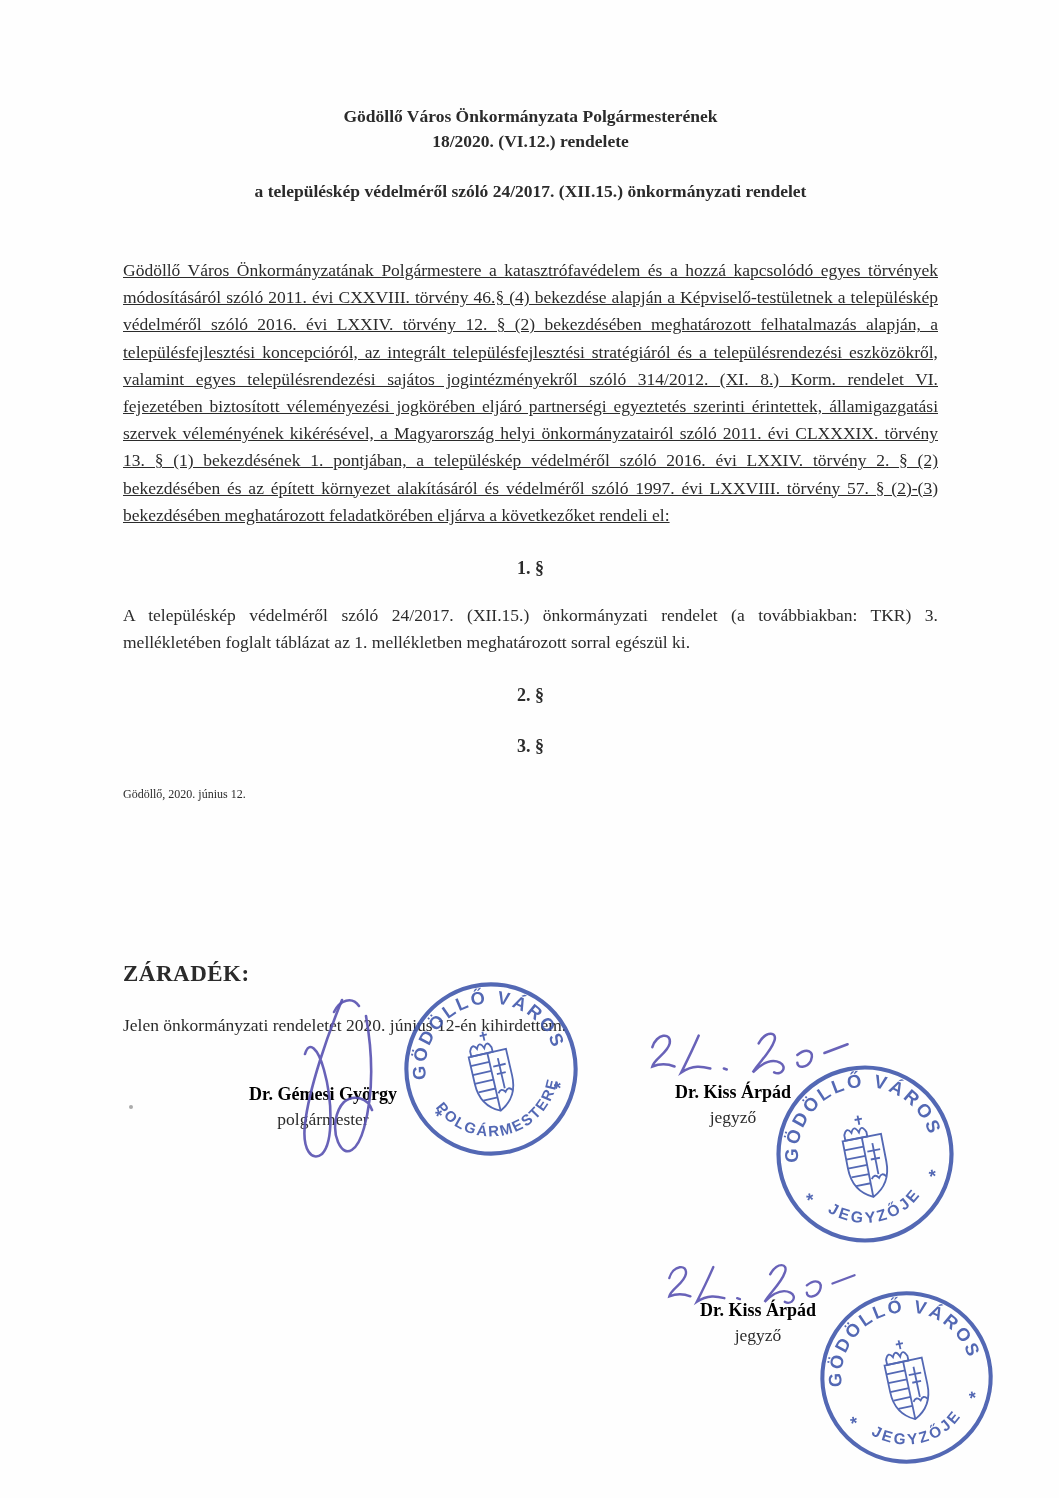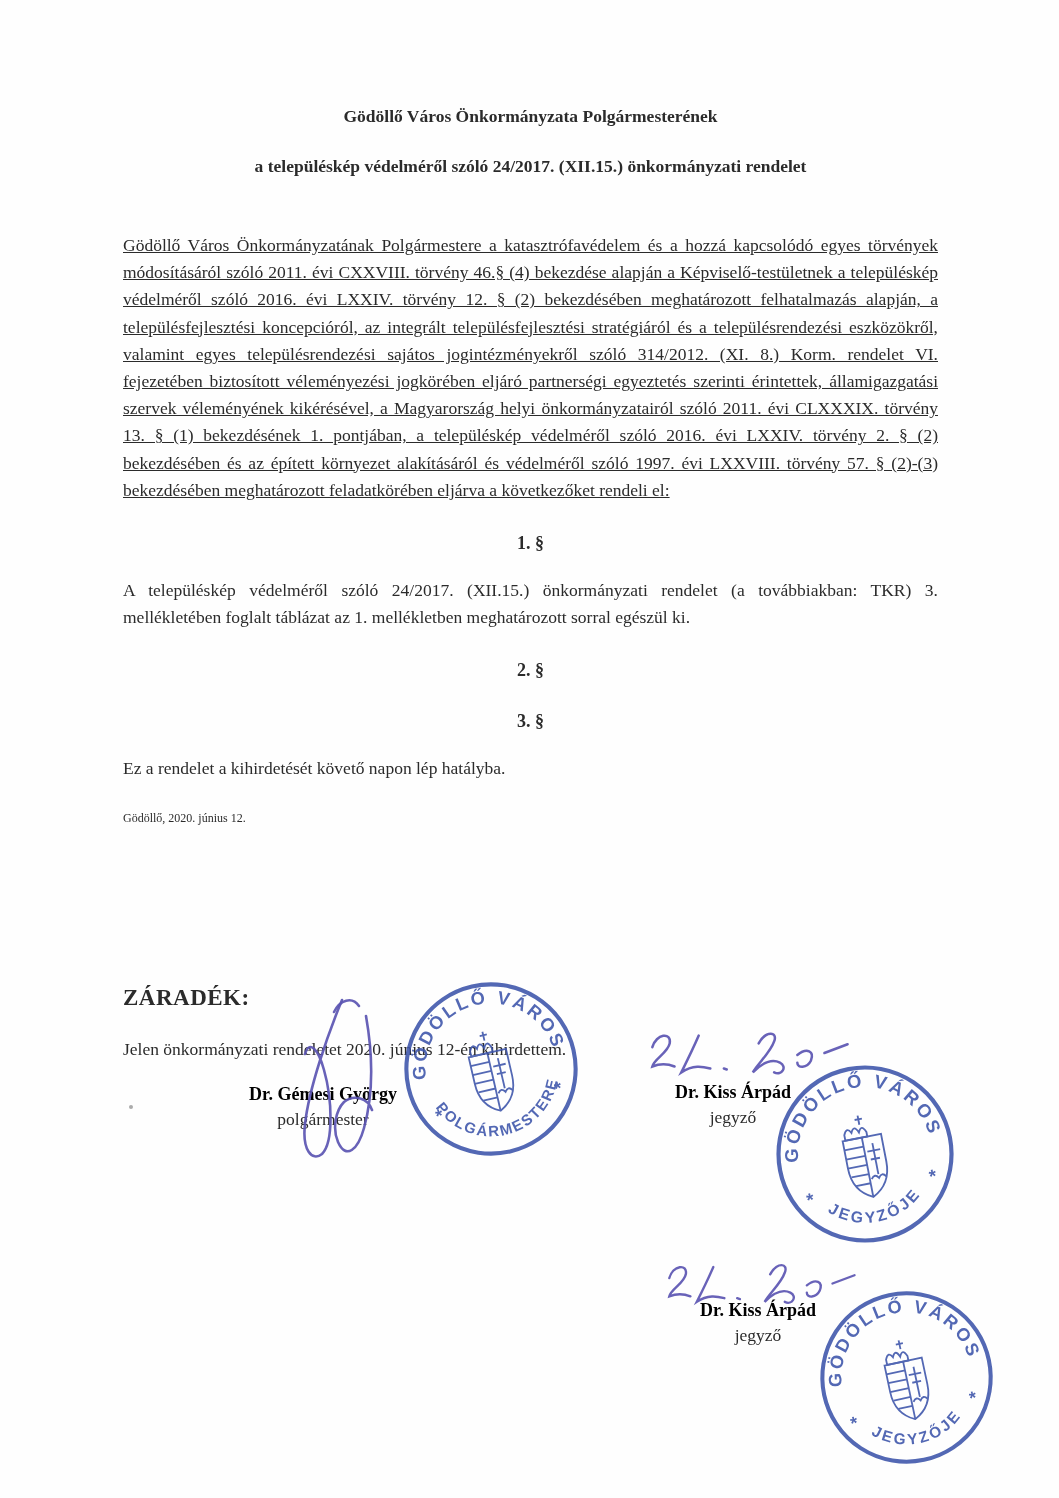--- a/index.html
+++ b/index.html
@@ -52,35 +52,35 @@
   .artifact-dot { position: absolute; left: 129px; top: 1105px; width: 4px; height: 4px; border-radius: 50%; background: #666; opacity: 0.55; z-index: 0; }
 </style>
 </head>
 <body>
 
 <div class="page">
 
   <div class="content">
     <div class="title-block">
       <div>Gödöllő Város Önkormányzata Polgármesterének</div>
+      <div>18/2020. (VI.12.) rendelete</div>
     </div>
 
     <div class="subtitle-block">
       <div>a településkép védelméről szóló 24/2017. (XII.15.) önkormányzati rendelet</div>
     </div>
 
     <p class="preamble">Gödöllő Város Önkormányzatának Polgármestere a katasztrófavédelem és a hozzá kapcsolódó egyes törvények módosításáról szóló 2011. évi CXXVIII. törvény 46.§ (4) bekezdése alapján a Képviselő-testületnek a településkép védelméről szóló 2016. évi LXXIV. törvény 12. § (2) bekezdésében meghatározott felhatalmazás alapján, a településfejlesztési koncepcióról, az integrált településfejlesztési stratégiáról és a településrendezési eszközökről, valamint egyes településrendezési sajátos jogintézményekről szóló 314/2012. (XI. 8.) Korm. rendelet VI. fejezetében biztosított véleményezési jogkörében eljáró partnerségi egyeztetés szerinti érintettek, államigazgatási szervek véleményének kikérésével, a Magyarország helyi önkormányzatairól szóló 2011. évi CLXXXIX. törvény 13. § (1) bekezdésének 1. pontjában, a településkép védelméről szóló 2016. évi LXXIV. törvény 2. § (2) bekezdésében és az épített környezet alakításáról és védelméről szóló 1997. évi LXXVIII. törvény 57. § (2)-(3) bekezdésében meghatározott feladatkörében eljárva a következőket rendeli el:</p>
 
     <div class="sec-head">1. §</div>
     <p class="sec-body">A településkép védelméről szóló 24/2017. (XII.15.) önkormányzati rendelet (a továbbiakban: TKR) 3. mellékletében foglalt táblázat az 1. mellékletben meghatározott sorral egészül ki.</p>
 
     <div class="sec-head">2. §</div>
 
     <div class="sec-head">3. §</div>
-    <p class="sec-body">Ez a rendelet a kihirdetését követő napon lép hatályba.</p>
 
     <div class="dateline">Gödöllő, 2020. június 12.</div>
 
     <div class="closing-head">ZÁRADÉK:</div>
     <div class="closing-body">Jelen önkormányzati rendeletet 2020. június 12-én kihirdettem.</div>
   </div>
 
   <div class="signature" id="mayor-signature">
     <svg viewBox="0 0 130 172">
       <path class="sig-stroke" d="M 66,8 C 52,42 33,96 29,132 C 26,158 36,170 46,162 C 58,150 56,106 48,78 C 42,56 33,48 29,62"></path>

